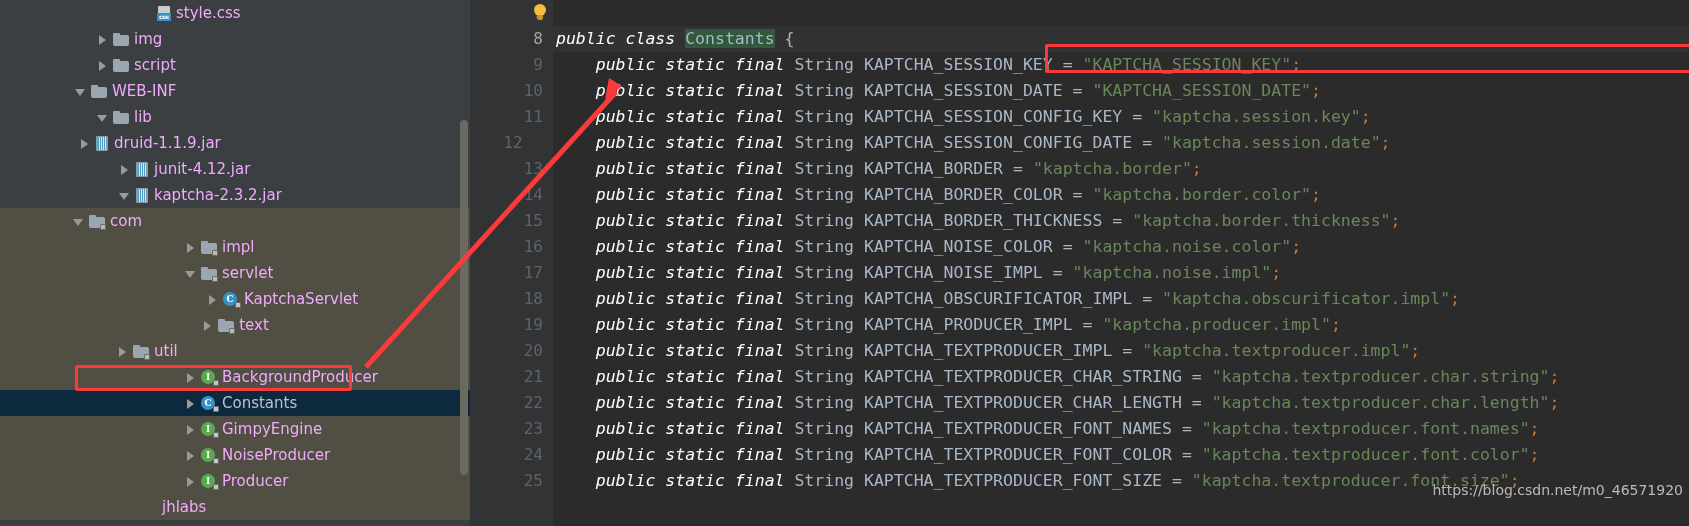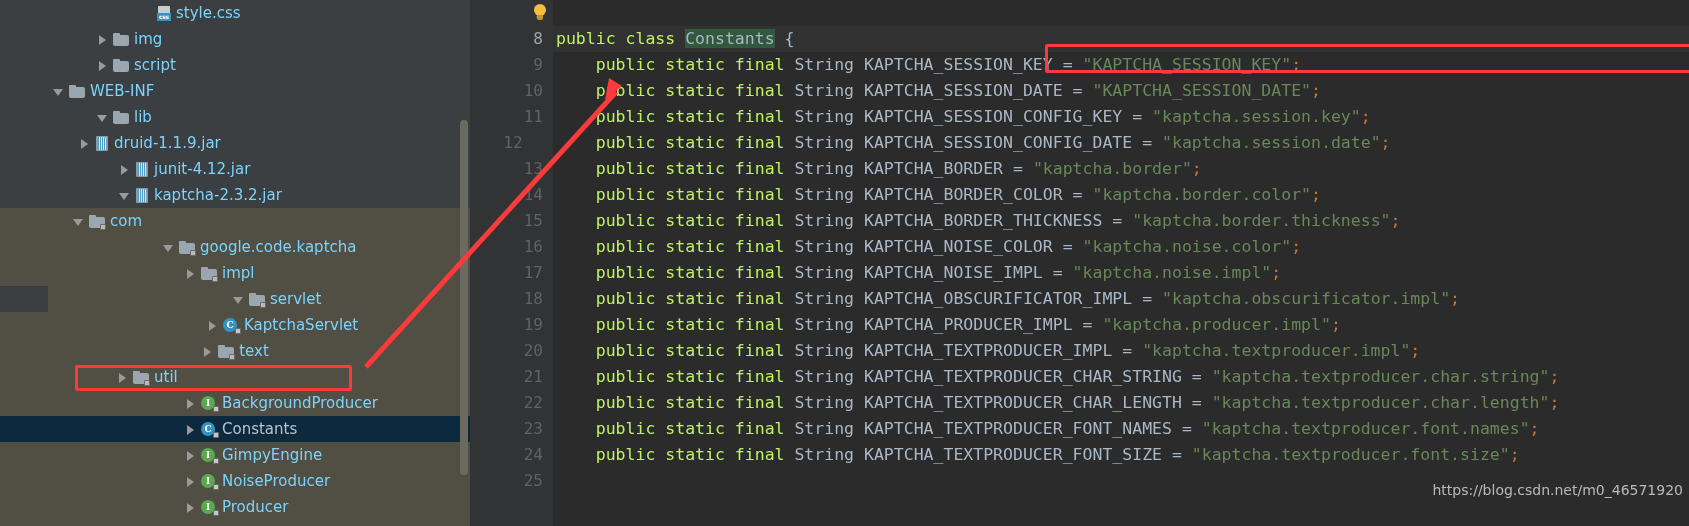--- a/index.html
+++ b/index.html
@@ -98,21 +98,21 @@
     color:#fff; font-size:9px; font-weight:bold;
     line-height:14px; text-align:center;
     font-family:"DejaVu Serif", serif;
   }
   .ico-class .circ { background:#3592c4; }
   .ico-iface .circ { background:#5aa84f; }
   .ico-class .lk, .ico-iface .lk {
     position:absolute; right:-2px; bottom:-1px; width:6px; height:6px;
     background:#c6c6c6; border:1px solid #6a6a6a; border-radius:1px;
   }
-  .tree-label { color:#7dd3fc; }
+  .tree-label { color:#f0abfc; }
   .tree-row.selected .tree-label { color:#b7c4d0; }
 
   
   #constants-box {
     position: absolute;
     left: 75px; top: 365px;
     width: 277px; height: 26px;
     border: 3px solid #fb3b3b;
     border-radius: 2px;
     pointer-events: none;
@@ -160,21 +160,21 @@
     font-family:"DejaVu Sans Mono", monospace;
     font-size:16.5px;
   }
   .cl {
     position:relative;
     height:26px; line-height:26px;
     white-space:pre;
     padding-left:3px;
   }
   .cl.hl { background:#323232; }
-  .kw  { color:#bef264; }
+  .kw  { color:#ffffff;font-style:italic; }
   .typ { color:#a9b7c6; }
   .id  { color:#a9b7c6; }
   .str { color:#6a8759; }
   .pun { color:#cc7832; }
   .cls-name { color:#a9b7c6; background:#32593d; }
   .brace { color:#a9b7c6; }
 
   
   #line9-box {
     position:absolute;
@@ -226,21 +226,21 @@
           <span class="tree-label">img</span>
         </div>
         <div class="tree-row" style="padding-left: 96px;">
           <span class="arrow right"></span>
           <span class="ico ico-folder">
             <span class="f-tab"></span>
             <span class="f-body"></span>
           </span>
           <span class="tree-label">script</span>
         </div>
-        <div class="tree-row" style="padding-left: 52px;">
+        <div class="tree-row" style="padding-left: 74px;">
           <span class="arrow down"></span>
           <span class="ico ico-folder">
             <span class="f-tab"></span>
             <span class="f-body"></span>
           </span>
           <span class="tree-label">WEB-INF</span>
         </div>
         <div class="tree-row" style="padding-left: 96px;">
           <span class="arrow down"></span>
           <span class="ico ico-folder">
@@ -275,39 +275,30 @@
         </div>
         <div class="tree-row jarbg" style="padding-left: 72px;">
           <span class="arrow down"></span>
           <span class="ico ico-folder locked">
             <span class="f-tab"></span>
             <span class="f-body"></span>
             <span class="lk"></span>
           </span>
           <span class="tree-label">com</span>
         </div>
-        <div class="tree-row jarbg" style="padding-left: 162px;">
-          <span class="arrow down"></span>
+        <div class="tree-row jarbg" style="padding-left: 184px;">
+          <span class="arrow right"></span>
           <span class="ico ico-folder locked">
             <span class="f-tab"></span>
             <span class="f-body"></span>
             <span class="lk"></span>
           </span>
-          <span class="tree-label">google.code.kaptcha</span>
-        </div>
-        <div class="tree-row jarbg" style="padding-left: 184px;">
-          <span class="arrow right"></span>
-          <span class="ico ico-folder locked">
-            <span class="f-tab"></span>
-            <span class="f-body"></span>
-            <span class="lk"></span>
-          </span>
           <span class="tree-label">impl</span>
         </div>
-        <div class="tree-row jarbg" style="padding-left: 184px; margin-left: 48px;">
+        <div class="tree-row jarbg" style="padding-left: 184px;">
           <span class="arrow down"></span>
           <span class="ico ico-folder locked">
             <span class="f-tab"></span>
             <span class="f-body"></span>
             <span class="lk"></span>
           </span>
           <span class="tree-label">servlet</span>
         </div>
         <div class="tree-row jarbg" style="padding-left: 206px;">
           <span class="arrow right"></span>
@@ -422,20 +413,21 @@
         <div class="cl"><span class="id">    </span><span class="kw">public static final </span><span class="typ">String </span><span class="typ">KAPTCHA_BORDER_COLOR </span><span class="id">= </span><span class="str">"kaptcha.border.color"</span><span class="pun">;</span></div>
         <div class="cl"><span class="id">    </span><span class="kw">public static final </span><span class="typ">String </span><span class="typ">KAPTCHA_BORDER_THICKNESS </span><span class="id">= </span><span class="str">"kaptcha.border.thickness"</span><span class="pun">;</span></div>
         <div class="cl"><span class="id">    </span><span class="kw">public static final </span><span class="typ">String </span><span class="typ">KAPTCHA_NOISE_COLOR </span><span class="id">= </span><span class="str">"kaptcha.noise.color"</span><span class="pun">;</span></div>
         <div class="cl"><span class="id">    </span><span class="kw">public static final </span><span class="typ">String </span><span class="typ">KAPTCHA_NOISE_IMPL </span><span class="id">= </span><span class="str">"kaptcha.noise.impl"</span><span class="pun">;</span></div>
         <div class="cl"><span class="id">    </span><span class="kw">public static final </span><span class="typ">String </span><span class="typ">KAPTCHA_OBSCURIFICATOR_IMPL </span><span class="id">= </span><span class="str">"kaptcha.obscurificator.impl"</span><span class="pun">;</span></div>
         <div class="cl"><span class="id">    </span><span class="kw">public static final </span><span class="typ">String </span><span class="typ">KAPTCHA_PRODUCER_IMPL </span><span class="id">= </span><span class="str">"kaptcha.producer.impl"</span><span class="pun">;</span></div>
         <div class="cl"><span class="id">    </span><span class="kw">public static final </span><span class="typ">String </span><span class="typ">KAPTCHA_TEXTPRODUCER_IMPL </span><span class="id">= </span><span class="str">"kaptcha.textproducer.impl"</span><span class="pun">;</span></div>
         <div class="cl"><span class="id">    </span><span class="kw">public static final </span><span class="typ">String </span><span class="typ">KAPTCHA_TEXTPRODUCER_CHAR_STRING </span><span class="id">= </span><span class="str">"kaptcha.textproducer.char.string"</span><span class="pun">;</span></div>
         <div class="cl"><span class="id">    </span><span class="kw">public static final </span><span class="typ">String </span><span class="typ">KAPTCHA_TEXTPRODUCER_CHAR_LENGTH </span><span class="id">= </span><span class="str">"kaptcha.textproducer.char.length"</span><span class="pun">;</span></div>
         <div class="cl"><span class="id">    </span><span class="kw">public static final </span><span class="typ">String </span><span class="typ">KAPTCHA_TEXTPRODUCER_FONT_NAMES </span><span class="id">= </span><span class="str">"kaptcha.textproducer.font.names"</span><span class="pun">;</span></div>
+        <div class="cl"><span class="id">    </span><span class="kw">public static final </span><span class="typ">String </span><span class="typ">KAPTCHA_TEXTPRODUCER_FONT_COLOR </span><span class="id">= </span><span class="str">"kaptcha.textproducer.font.color"</span><span class="pun">;</span></div>
         <div class="cl"><span class="id">    </span><span class="kw">public static final </span><span class="typ">String </span><span class="typ">KAPTCHA_TEXTPRODUCER_FONT_SIZE </span><span class="id">= </span><span class="str">"kaptcha.textproducer.font.size"</span><span class="pun">;</span></div>
       </div>
     <div id="line9-box"></div>
 
     <div id="watermark">https://blog.csdn.net/m0_46571920</div>
   </div>
 
   <svg id="arrow-svg" viewBox="0 0 1689 526">
     <line x1="366" y1="367" x2="616" y2="92" stroke="#fb3b3b" stroke-width="5"></line>
     <polygon points="609,78 622,86 605,100" fill="#fb3b3b"></polygon>

